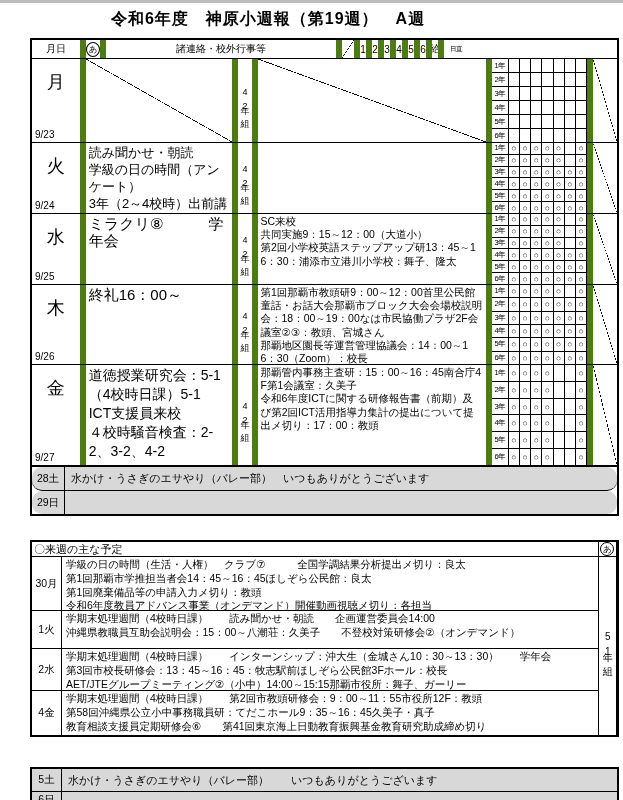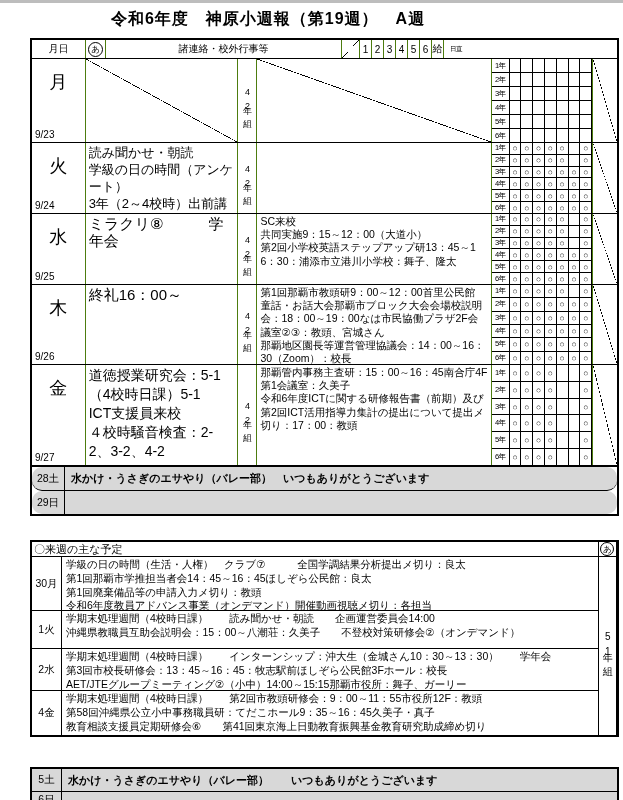--- a/index.html
+++ b/index.html
@@ -5,21 +5,21 @@
   html,body{margin:0;padding:0;}
   body{width:623px;height:800px;background:#ffffff;position:relative;overflow:hidden;
        font-family:"Liberation Sans","DejaVu Sans",sans-serif;color:#000;}
   .topstrip{position:absolute;top:0;left:0;width:623px;height:3px;background:#bdbdbd;}
   .title{position:absolute;top:9px;left:0;width:536px;text-align:center;
          font-size:16px;font-weight:bold;letter-spacing:1px;}
   .sheet{position:absolute;left:30px;top:38px;width:589px;}
   .mtable{border:2px solid #000;box-sizing:border-box;width:589px;}
   .row{display:flex;border-bottom:1px solid #000;box-sizing:border-box;}
   .row:last-child{border-bottom:none;}
-  .c{border-right:1px solid #4d7c0f;box-sizing:border-box;overflow:hidden;}
+  .c{border-right:6px solid #4d7c0f;box-sizing:border-box;overflow:hidden;}
   .w-date{width:54px;}
   .w-events{width:153px;}
   .w-a{width:20px;}
   .w-notices{width:236px;}
   .w-glabel{width:18px;}
   .w-p{width:12px;}
   .w-duty{width:24px;border-right:none;}
   .hrow{height:19px;font-size:10px;align-items:stretch;}
   .hc{display:flex;align-items:center;justify-content:center;}
   .circ{display:inline-flex;align-items:center;justify-content:center;
@@ -42,21 +42,21 @@
   .g-label{width:18px;border-right:1px solid #000;box-sizing:border-box;
            font-size:7.5px;display:flex;align-items:center;justify-content:center;letter-spacing:-0.5px;}
   .g-cell{width:12px;border-right:1px solid #000;box-sizing:border-box;
           font-size:8.5px;display:flex;align-items:center;justify-content:center;color:#222;}
   .gray{background:#d8d8d8;}
   .wktable{border:2px solid #000;border-top:none;box-sizing:border-box;width:589px;}
   .wkrow{display:flex;border-bottom:1px solid #000;box-sizing:border-box;border-radius:10px;}
   .wkrow:last-child{border-bottom:none;}
   .wklabel{width:33px;border-right:1px solid #000;box-sizing:border-box;
            font-size:10.5px;display:flex;align-items:center;justify-content:center;}
-  .wktext{flex:1;font-size:11px;display:flex;align-items:center;padding-left:6px;white-space:pre;overflow:hidden;font-weight:bold;}
+  .wktext{flex:1;font-size:11px;display:flex;align-items:center;padding-left:6px;white-space:pre;overflow:hidden;}
   .nwtable{position:absolute;left:30px;top:540px;width:589px;border:2px solid #000;
            box-sizing:border-box;display:flex;}
   .nwmain{width:616px;display:flex;flex-direction:column;border-right:1px solid #000;box-sizing:border-box;}
   .nwhead{height:15px;border-bottom:1px solid #000;box-sizing:border-box;
           font-size:11px;display:flex;align-items:center;padding-left:2px;}
   .nwrow{display:flex;border-bottom:1px solid #000;box-sizing:border-box;}
   .nwrow:last-child{border-bottom:none;}
   .nwlabel{width:30px;border-right:1px solid #000;box-sizing:border-box;
            font-size:10.5px;display:flex;align-items:center;justify-content:center;}
   .nwtext{flex:1;font-size:10.5px;line-height:13.8px;padding:1px 4px;white-space:pre-wrap;word-break:break-all;overflow:hidden;}

